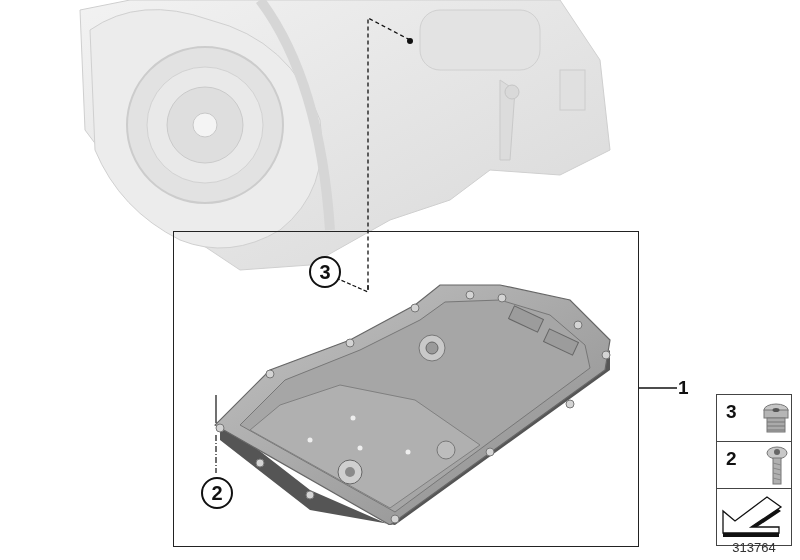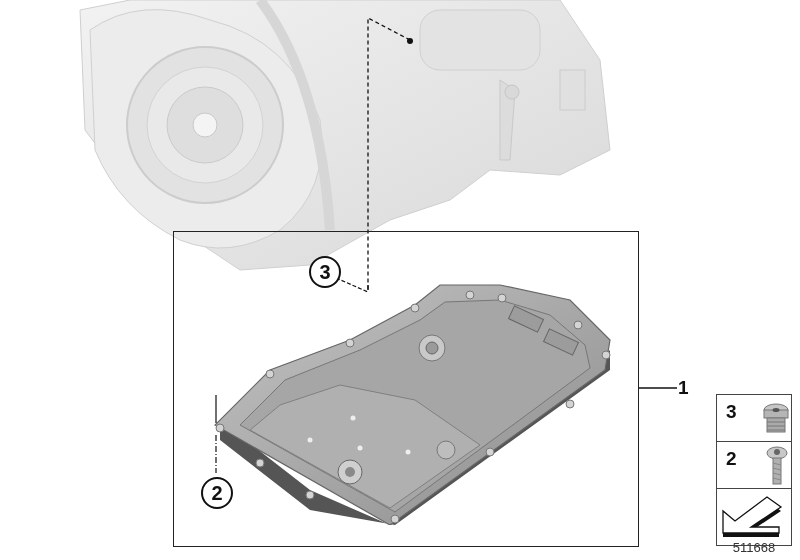--- a/index.html
+++ b/index.html
@@ -153,13 +153,13 @@
     </svg>
   </div>
   <div class="legend-cell">
     <svg class="abs" style="left:4px; top:6px;" width="68" height="44" viewBox="0 0 68 44">
       <polygon points="2,38 2,20 14,30 46,6 60,16 30,36 58,36 58,42 2,42" fill="#111"></polygon>
       <polygon points="2,34 2,16 14,26 46,2 60,12 30,32 58,32 58,38 2,38" fill="#fff" stroke="#111" stroke-width="1.3"></polygon>
     </svg>
   </div>
 </div>
 
-<div class="diagram-id">511668</div>
+<div class="diagram-id">313764</div>
 
 </body></html>

